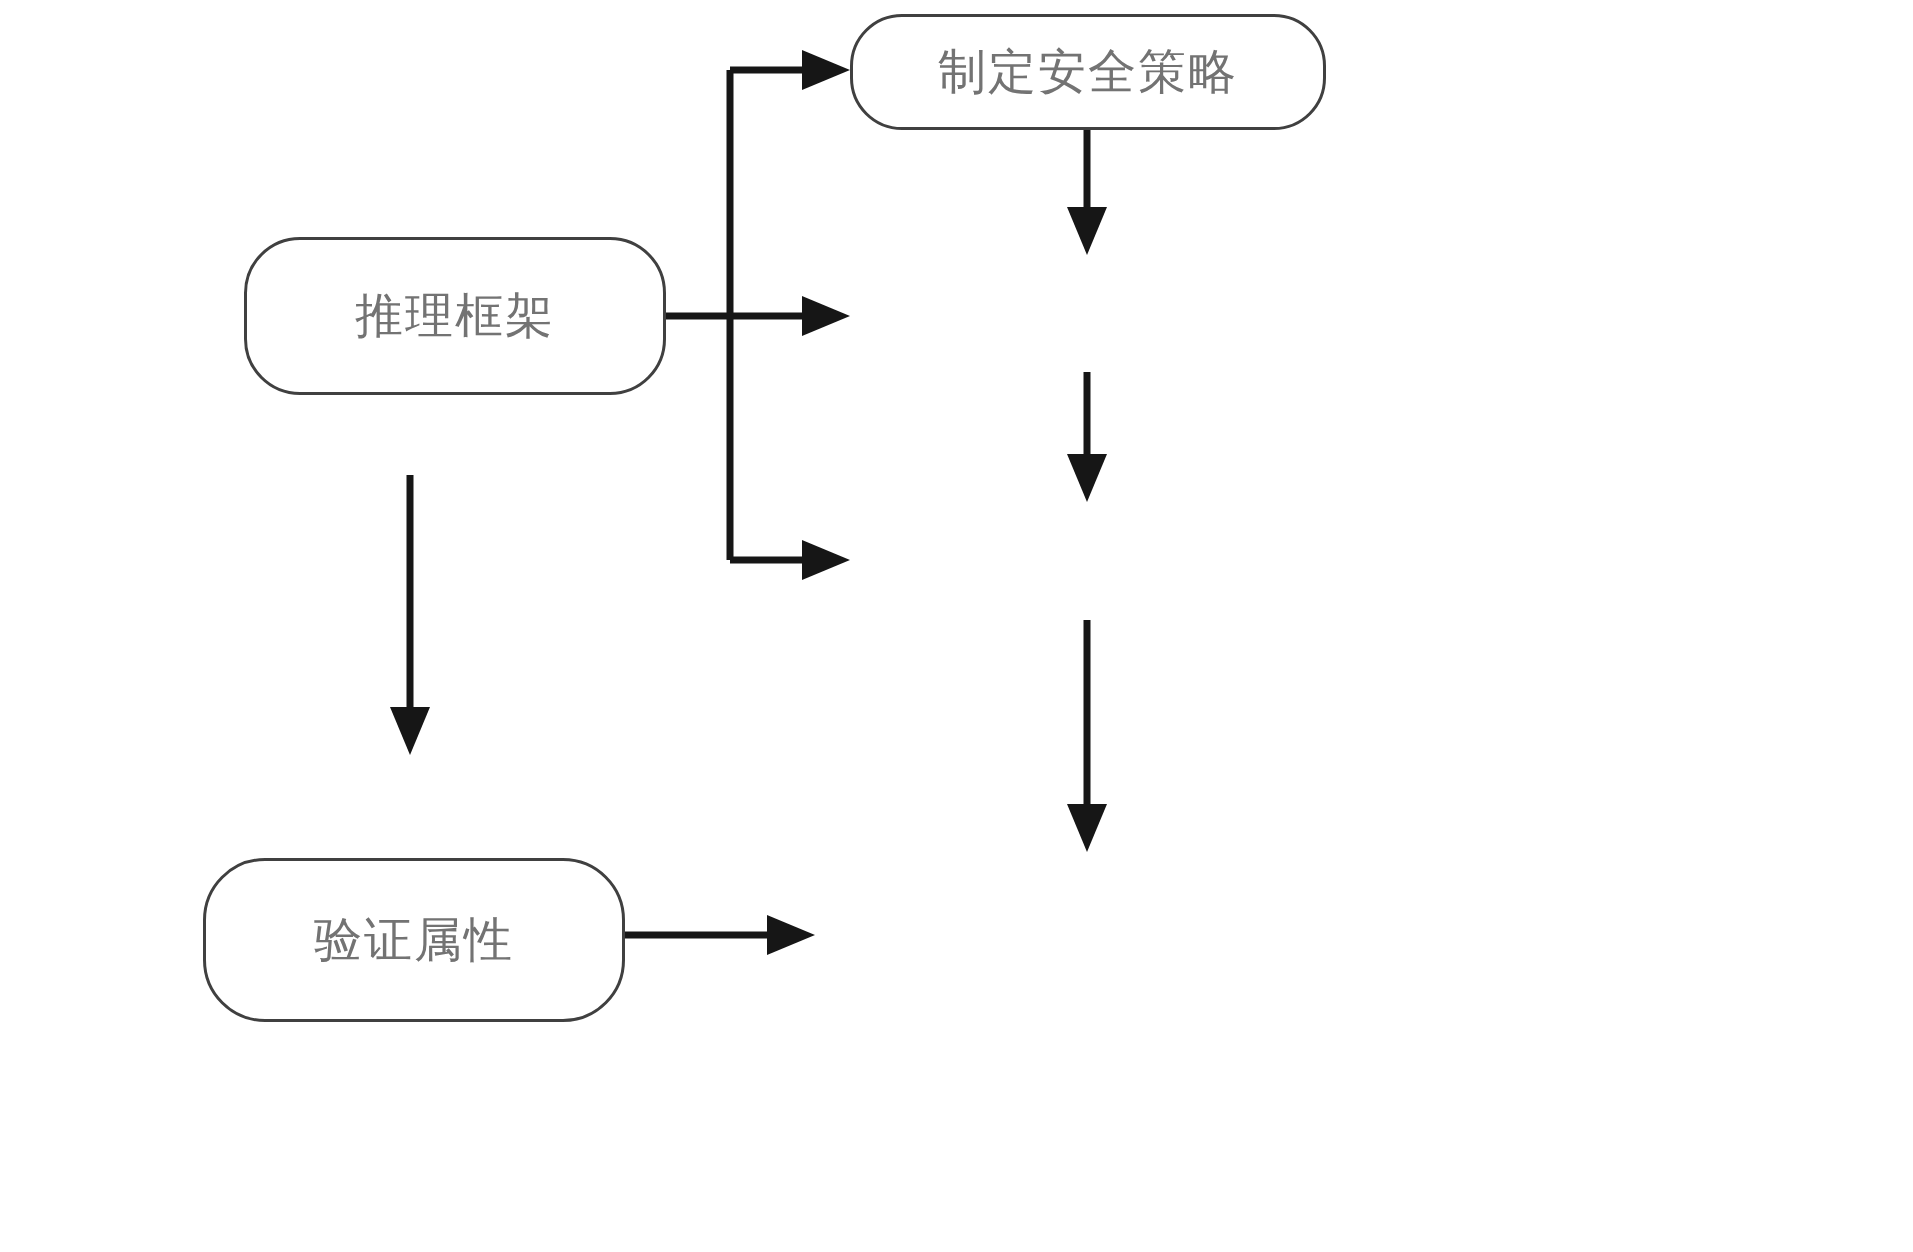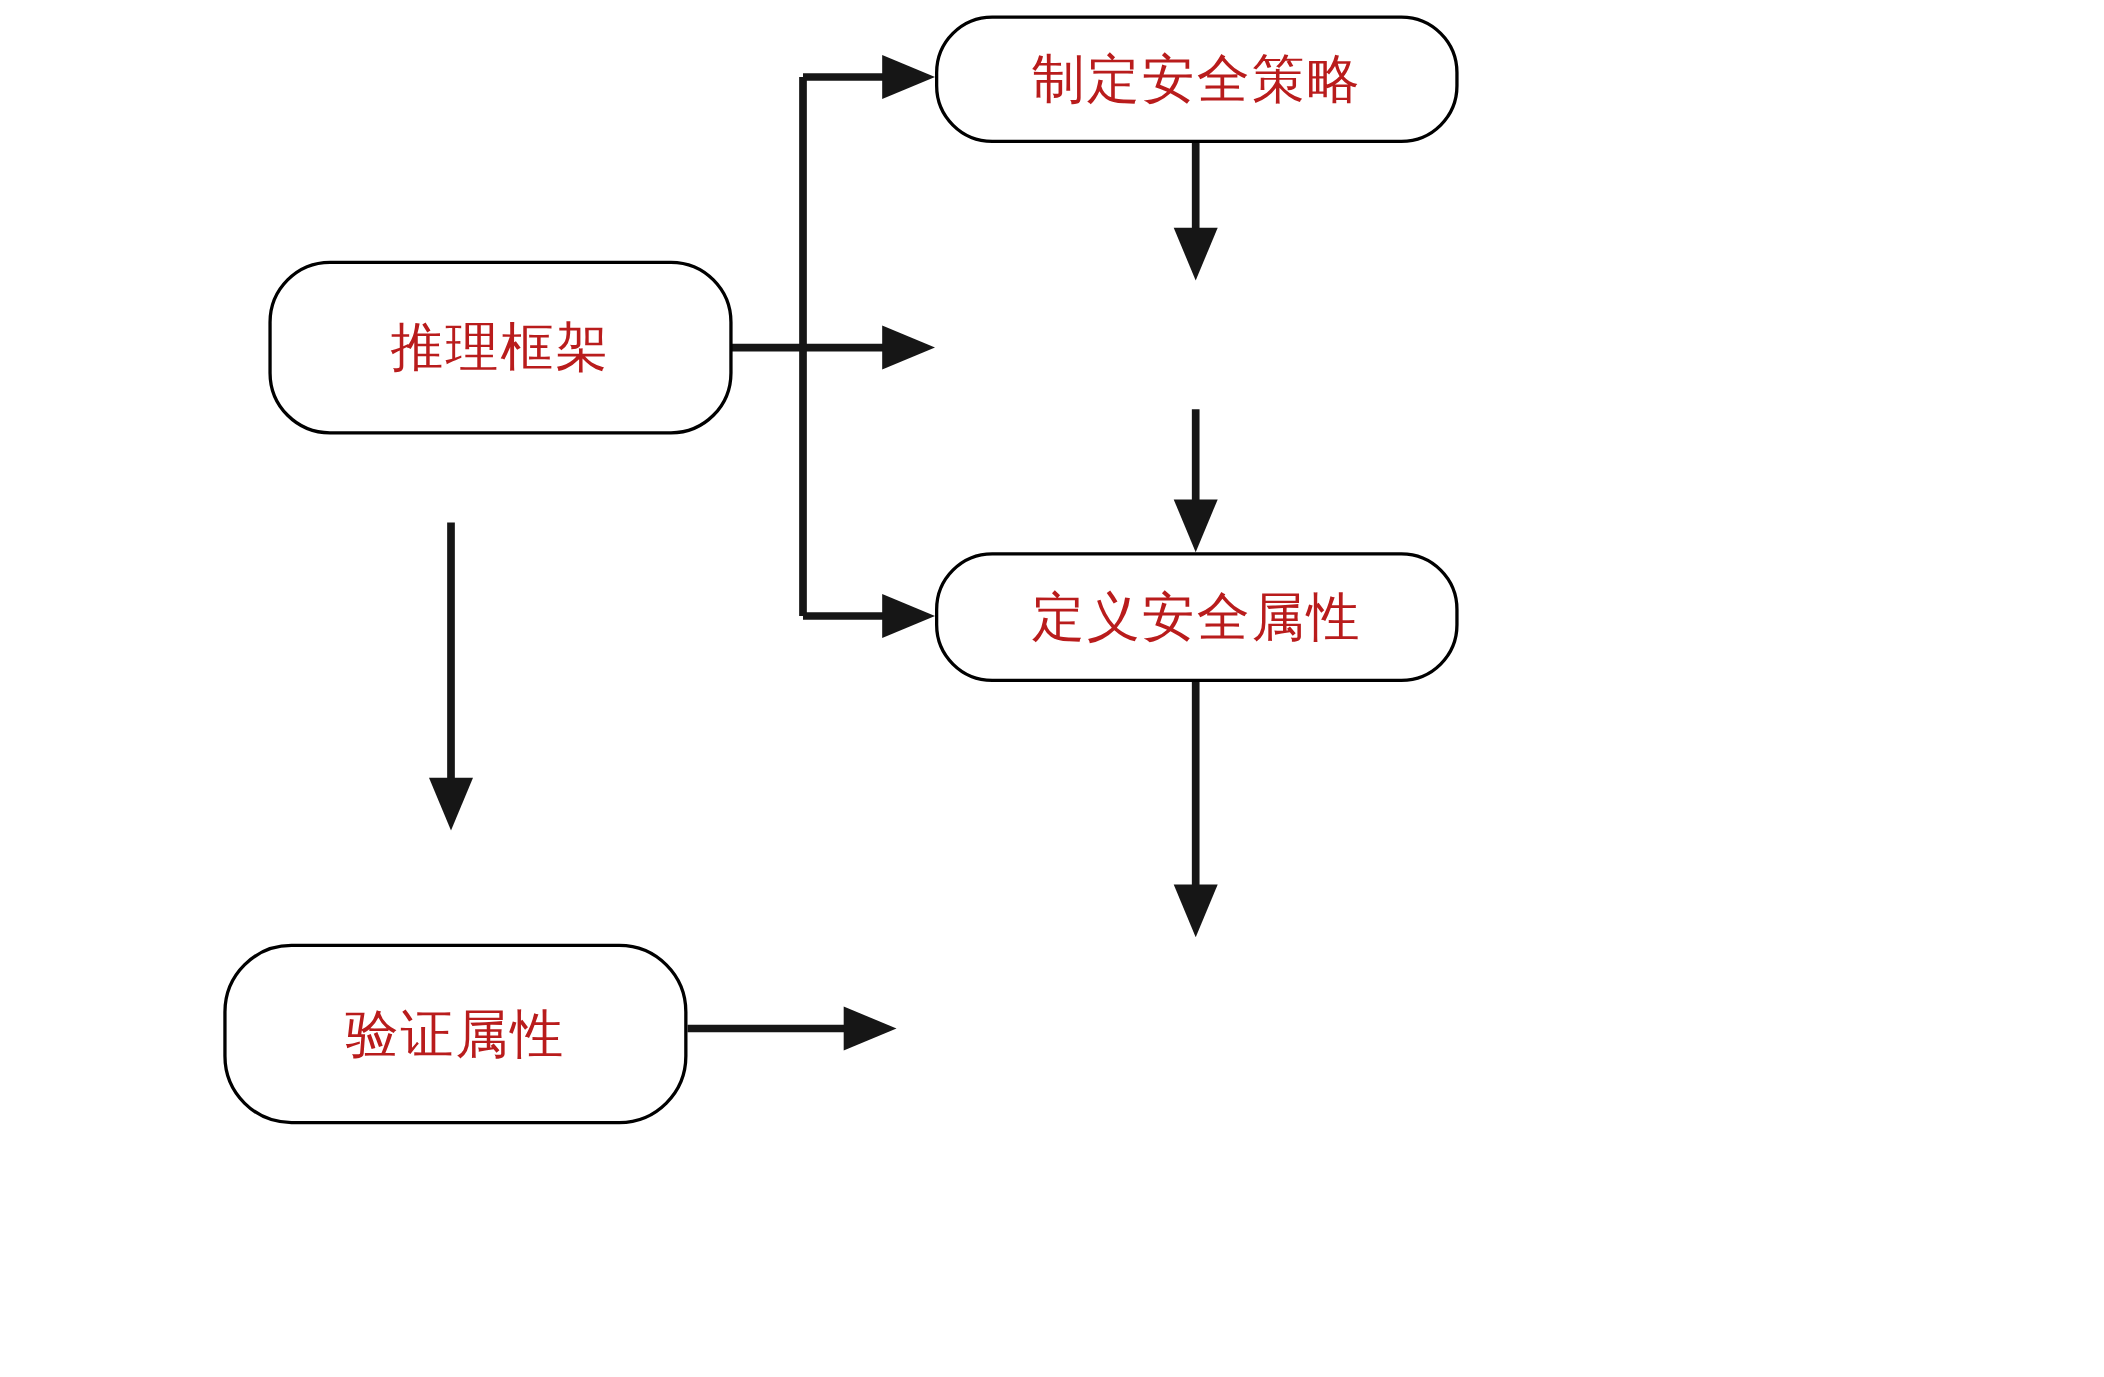--- a/index.html
+++ b/index.html
@@ -18,26 +18,26 @@
   .arrow-layer {
     position: absolute;
     left: 0;
     top: 0;
     width: 1913px;
     height: 1252px;
   }
   .node {
     position: absolute;
     background: #ffffff;
-    border: 3px solid #000000;
+    border: 3px solid #404040;
     display: flex;
     align-items: center;
     justify-content: center;
     font-size: 48px;
-    color: #b91c1c;
+    color: #737373;
     letter-spacing: 2px;
     box-sizing: border-box;
     white-space: nowrap;
   }
   .node-top      { left: 850px; top: 14px;  width: 476px; height: 116px; border-radius: 52px; }
   .node-reason   { left: 203px; top: 237px; width: 422px; height: 158px; border-radius: 56px; margin-left: 41px; }
   .node-model    { left: 850px; top: 255px; width: 476px; height: 117px; border-radius: 52px; }
   .node-props    { left: 850px; top: 502px; width: 476px; height: 118px; border-radius: 52px; }
   .node-verify   { left: 203px; top: 858px; width: 422px; height: 164px; border-radius: 62px; }
   .node-check    { left: 815px; top: 852px; width: 545px; height: 160px; border-radius: 68px; }
@@ -73,22 +73,19 @@
 
   <div class="node node-top">
     <span>制定安全策略</span>
   </div>
 
   <div class="node node-reason">
     <span>推理框架</span>
   </div>
 
 
-  <div class="node node-props">
-    <span>定义安全属性</span>
-  </div>
 
   <div class="node node-verify">
     <span>验证属性</span>
   </div>
 
 
 </div>
 
 </body></html>

